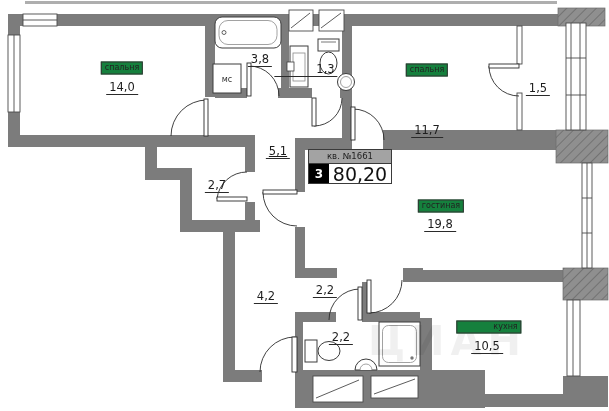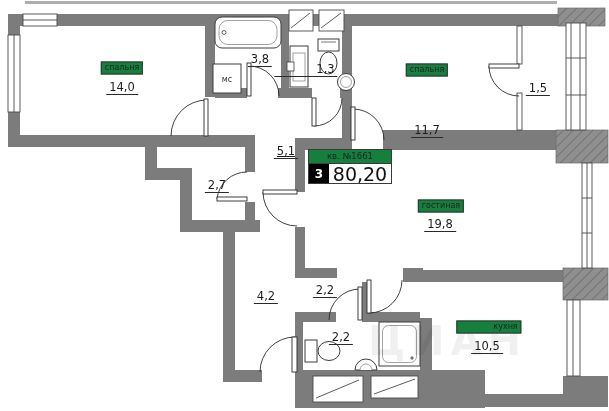--- a/index.html
+++ b/index.html
@@ -6,21 +6,21 @@
   #plan{position:relative;width:609px;height:411px;background:#fff;overflow:hidden;
         font-family:"DejaVu Sans",sans-serif;}
   #plan svg{position:absolute;left:0;top:0;}
   .lbl{position:absolute;transform:translate(-50%,-50%);white-space:nowrap;z-index:5;}
   .rname{font-size:8px;color:#222;border:1px solid #333;background:#15803d;
          padding:0px 3px 1px;line-height:10px;}
   .rarea{font-size:11.5px;color:#1d1d1d;border-bottom:1.3px solid #2a2a2a;
          padding:0 3px 0px;line-height:13px;}
   .apt{position:absolute;left:308px;top:149px;width:82px;z-index:6;
        border:1px solid #3a3a3a;background:#fff;}
-  .apt-head{background:#15803d;border-bottom:1px solid #3a3a3a;font-size:8.5px;
+  .apt-head{background:#a3a3a3;border-bottom:1px solid #3a3a3a;font-size:8.5px;
             color:#222;text-align:center;padding:1px 0 2px;}
   .apt-row{display:flex;height:19px;}
   .apt-num{width:20px;background:#000;color:#fff;font-size:12px;font-weight:bold;
            display:flex;align-items:center;justify-content:center;}
   .apt-area{flex:1;display:flex;align-items:center;justify-content:center;
             font-size:19px;color:#111;}
   .wm{position:absolute;left:368px;top:318px;font-size:40px;letter-spacing:6px;
       color:#000;opacity:0.055;z-index:1;font-weight:bold;}
 </style>
 </head>
@@ -222,21 +222,21 @@
   <div class="lbl rname" style="left:122px;top:68px;">спальня</div>
   <div class="lbl rarea" style="left:122px;top:88px;">14,0</div>
 
   <div class="lbl rarea" style="left:260px;top:60px;">3,8</div>
   <div class="lbl rarea" style="left:306px;top:70px;padding-left:42px;">1,3</div>
 
   <div class="lbl rname" style="left:427px;top:70px;">спальня</div>
   <div class="lbl rarea" style="left:427px;top:89px;margin-top:42px;">11,7</div>
 
   <div class="lbl rarea" style="left:538px;top:89px;">1,5</div>
-  <div class="lbl rarea" style="left:286px;top:152px;text-decoration:underline;">5,1</div>
+  <div class="lbl rarea" style="left:278px;top:152px;text-decoration:underline;">5,1</div>
   <div class="lbl rarea" style="left:217px;top:186px;">2,7</div>
 
   <div class="lbl rname" style="left:441px;top:206px;">гостиная</div>
   <div class="lbl rarea" style="left:440px;top:225px;">19,8</div>
 
   <div class="lbl rarea" style="left:266px;top:297px;">4,2</div>
   <div class="lbl rarea" style="left:325px;top:291px;">2,2</div>
   <div class="lbl rarea" style="left:341px;top:338px;">2,2</div>
 
   <div class="lbl rname" style="left:489px;top:327px;padding-left:36px;">кухня</div>

